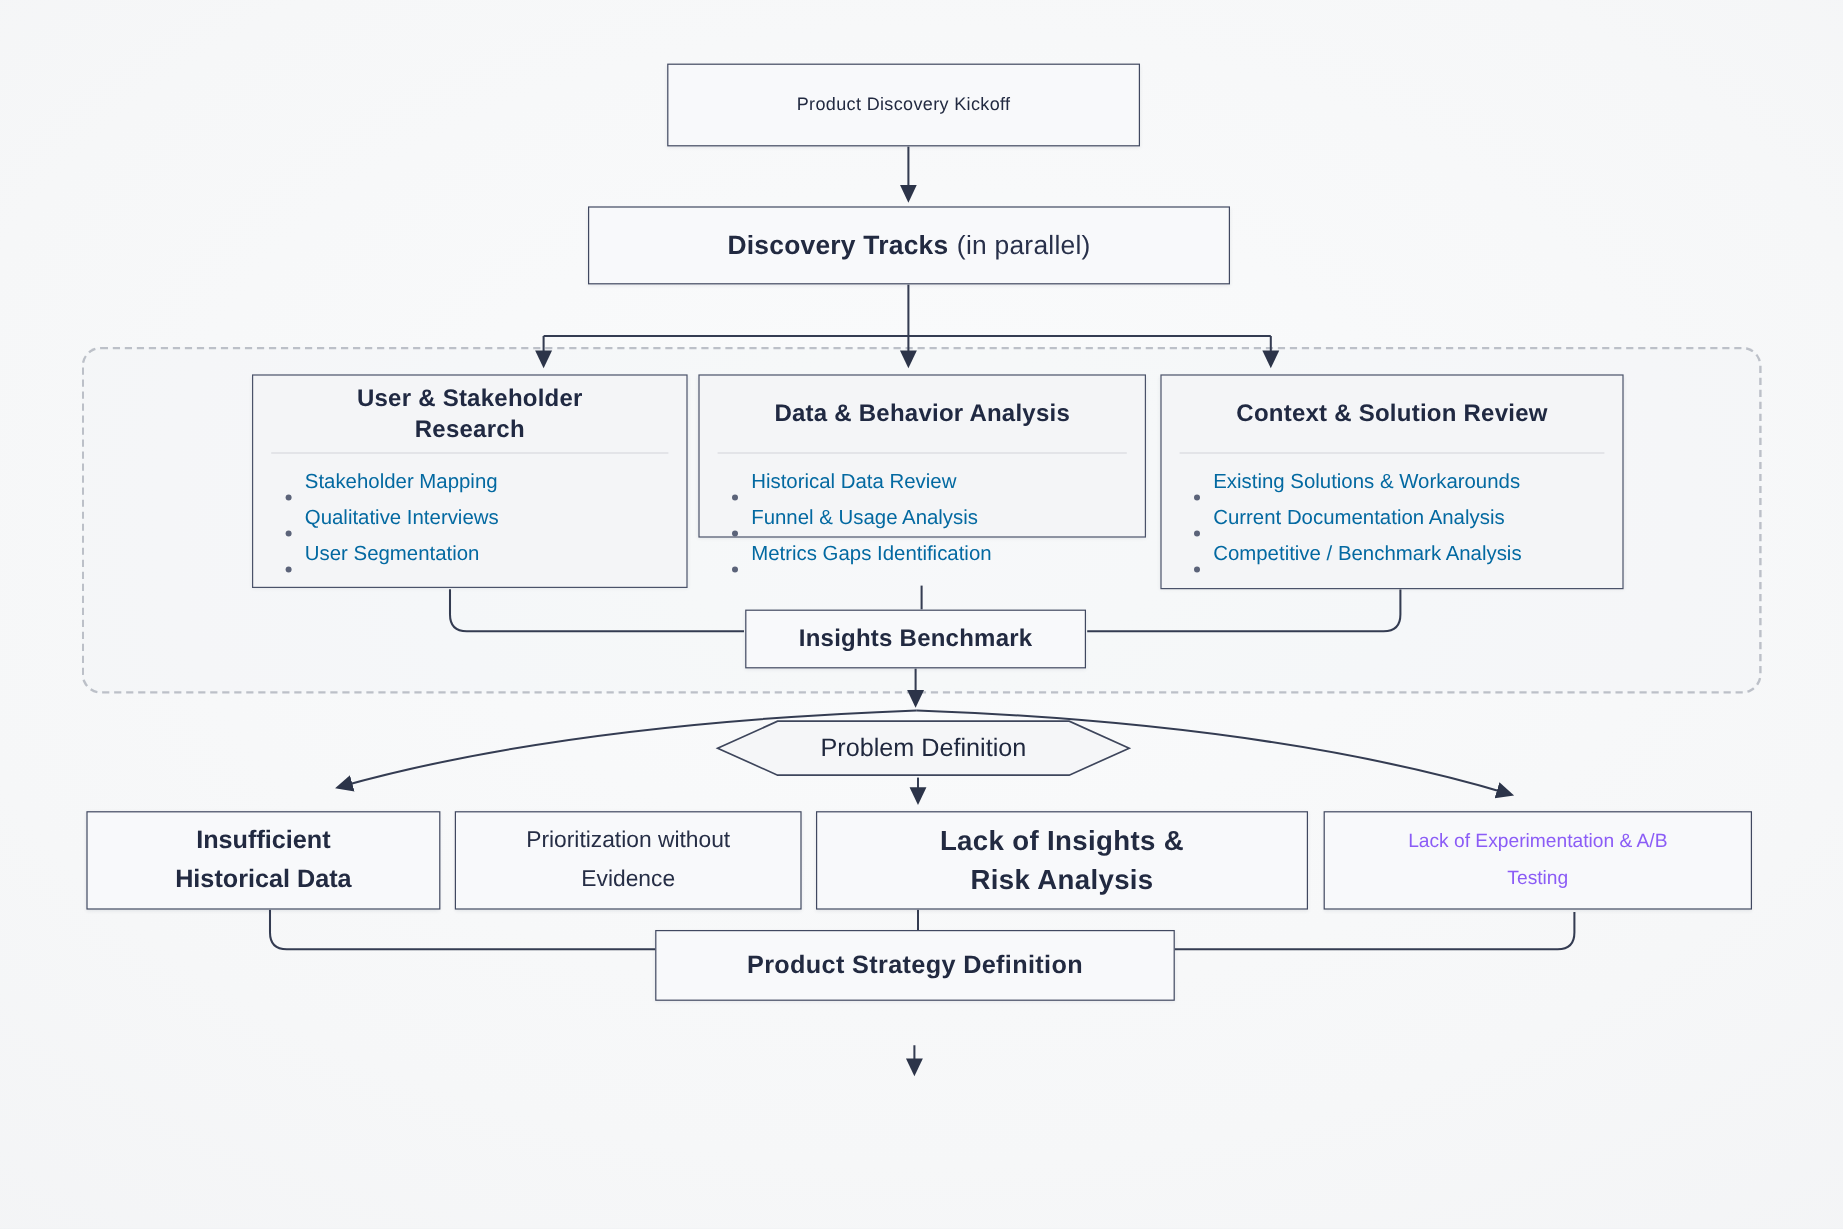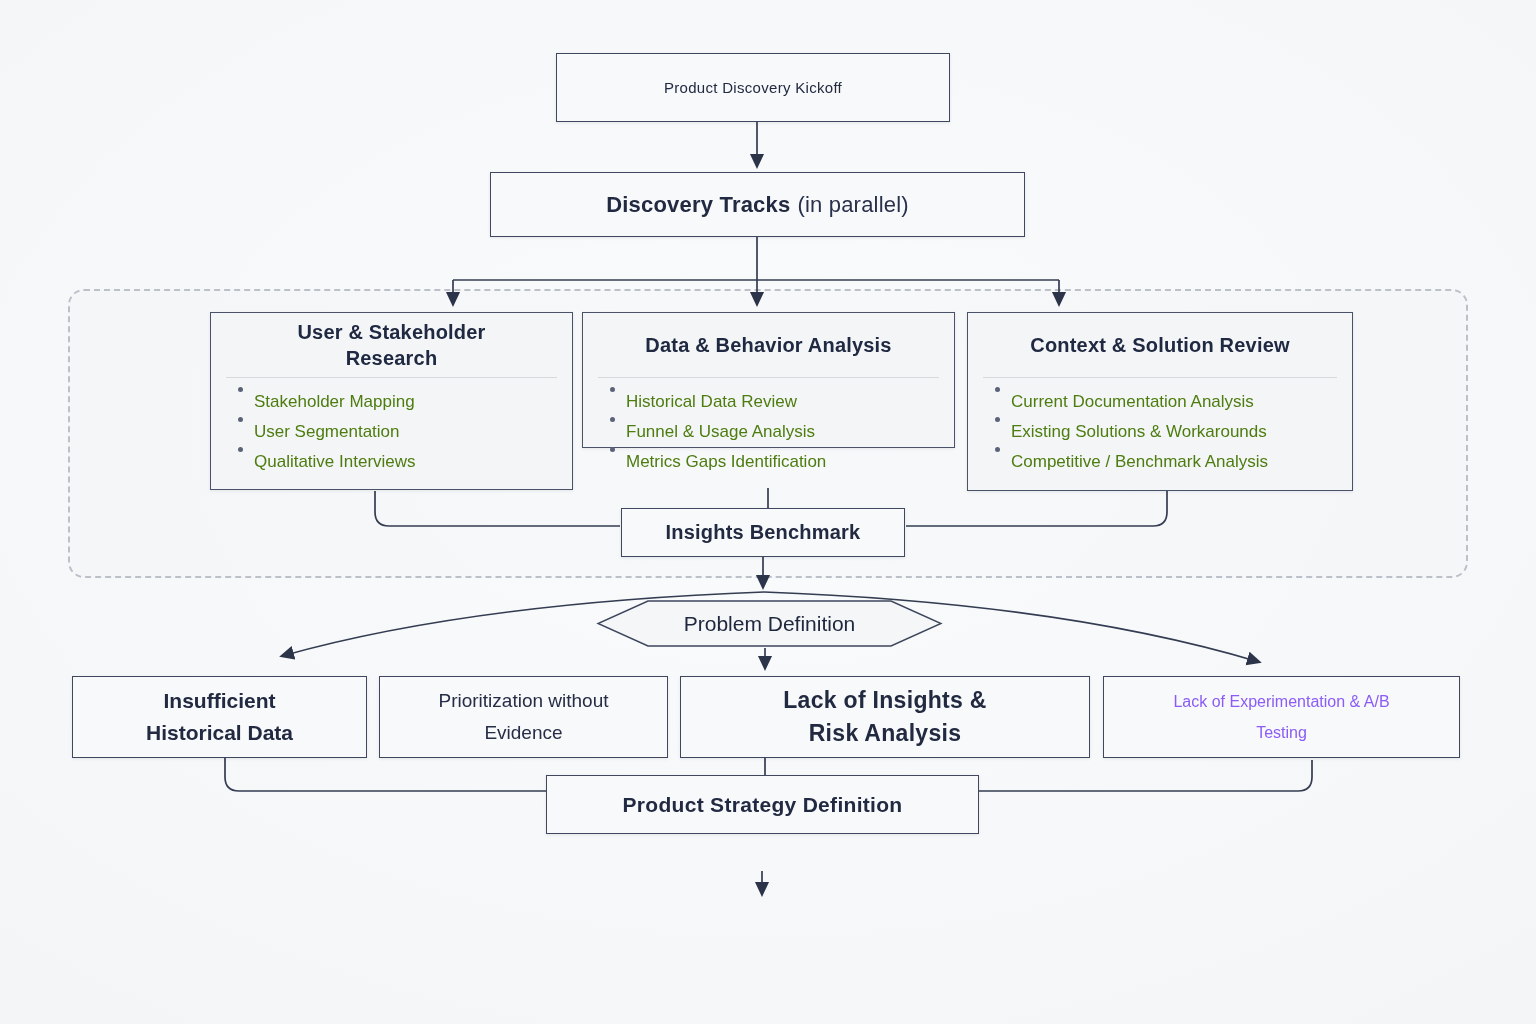--- a/index.html
+++ b/index.html
@@ -33,21 +33,21 @@
     box-shadow:0 1px 3px rgba(45,55,80,0.09);
   }
   .track.t1{left:210px;width:363px;height:178px;}
   .track.t2{left:582px;width:373px;height:136px;}
   .track.t3{left:967px;width:386px;height:179px;}
   .track-title{height:64px;display:flex;align-items:center;justify-content:center;
     font-size:20px;font-weight:700;color:#202942;line-height:1.3;text-align:center;letter-spacing:.2px;}
   .track.t1 .track-title span{max-width:215px;}
   .track-divider{height:1px;background:#d7d9de;margin:0 15px;}
   .track ul{list-style:none;margin:9px 0 0;padding:0 6px 0 27px;}
-  .track li{font-size:17px;color:#4d7c0f;line-height:30px;display:flex;align-items:flex-start;text-align:left;}
+  .track li{font-size:17px;color:#0369a1;line-height:30px;display:flex;align-items:flex-end;text-align:left;}
   .dot{width:5px;height:5px;border-radius:50%;background:#5b6379;margin-right:11px;flex:none;}
 
   .synthesis{left:621px;top:508px;width:284px;height:49px;font-size:20px;font-weight:600;letter-spacing:.2px;}
 
   .hex{position:absolute;left:596px;top:600px;width:347px;height:47px;z-index:3;}
   .hex .hex-label{position:absolute;left:0;top:0;width:100%;height:100%;
     display:flex;align-items:center;justify-content:center;font-size:21px;font-weight:500;color:#20283e;}
 
   .b1{left:72px;top:676px;width:295px;height:82px;font-size:21px;font-weight:600;line-height:32px;}
   .b1 span{max-width:185px;}
@@ -115,25 +115,25 @@
       <span>User &amp; Stakeholder Research</span>
     </div>
     <div class="track-divider"></div>
     <ul>
       <li>
           <span class="dot"></span>
           <span>Stakeholder Mapping</span>
         </li>
       <li>
           <span class="dot"></span>
+          <span>Qualitative Interviews</span>
+        </li>
+      <li>
+          <span class="dot"></span>
           <span>User Segmentation</span>
-        </li>
-      <li>
-          <span class="dot"></span>
-          <span>Qualitative Interviews</span>
         </li>
     </ul>
   </div>
 
   <div class="track t2">
     <div class="track-title">
       <span>Data &amp; Behavior Analysis</span>
     </div>
     <div class="track-divider"></div>
     <ul>
@@ -153,25 +153,25 @@
   </div>
 
   <div class="track t3">
     <div class="track-title">
       <span>Context &amp; Solution Review</span>
     </div>
     <div class="track-divider"></div>
     <ul>
       <li>
           <span class="dot"></span>
+          <span>Existing Solutions &amp; Workarounds</span>
+        </li>
+      <li>
+          <span class="dot"></span>
           <span>Current Documentation Analysis</span>
-        </li>
-      <li>
-          <span class="dot"></span>
-          <span>Existing Solutions &amp; Workarounds</span>
         </li>
       <li>
           <span class="dot"></span>
           <span>Competitive / Benchmark Analysis</span>
         </li>
     </ul>
   </div>
 
   <div class="node synthesis">
     <span>Insights Benchmark</span>

